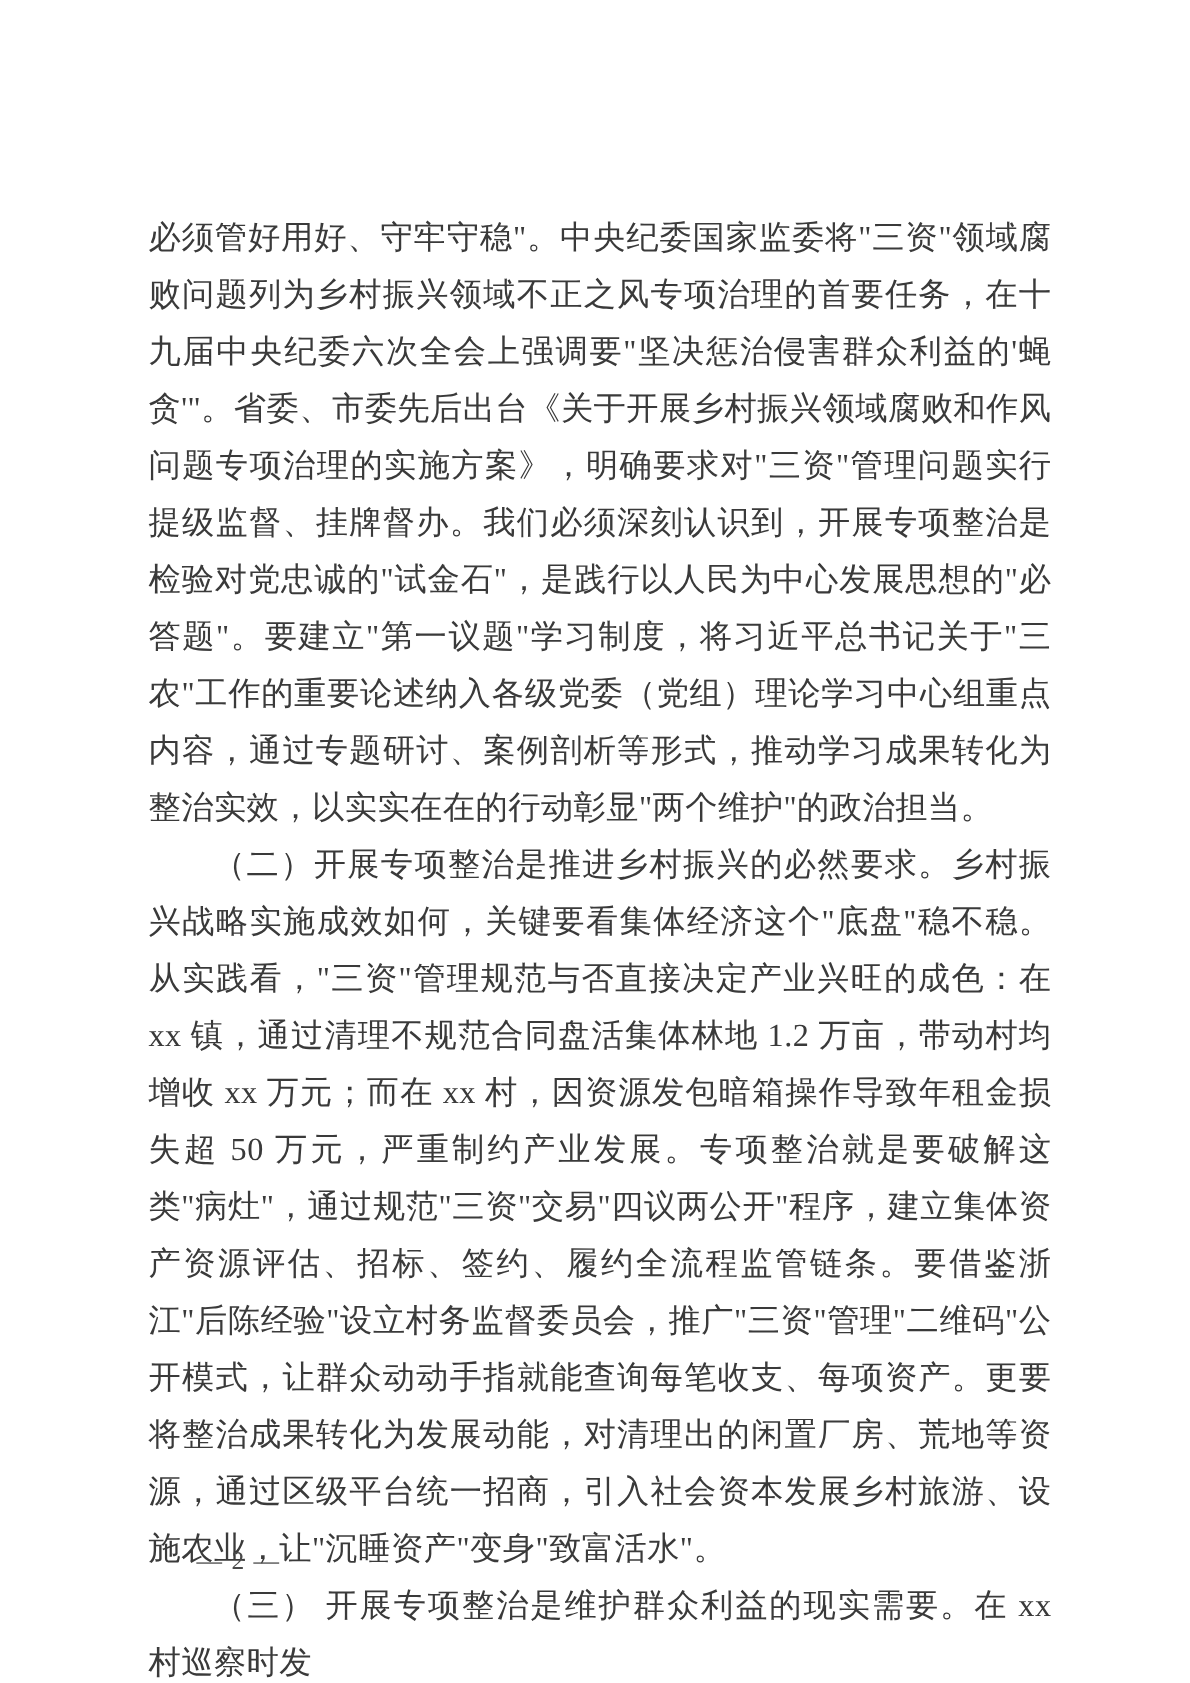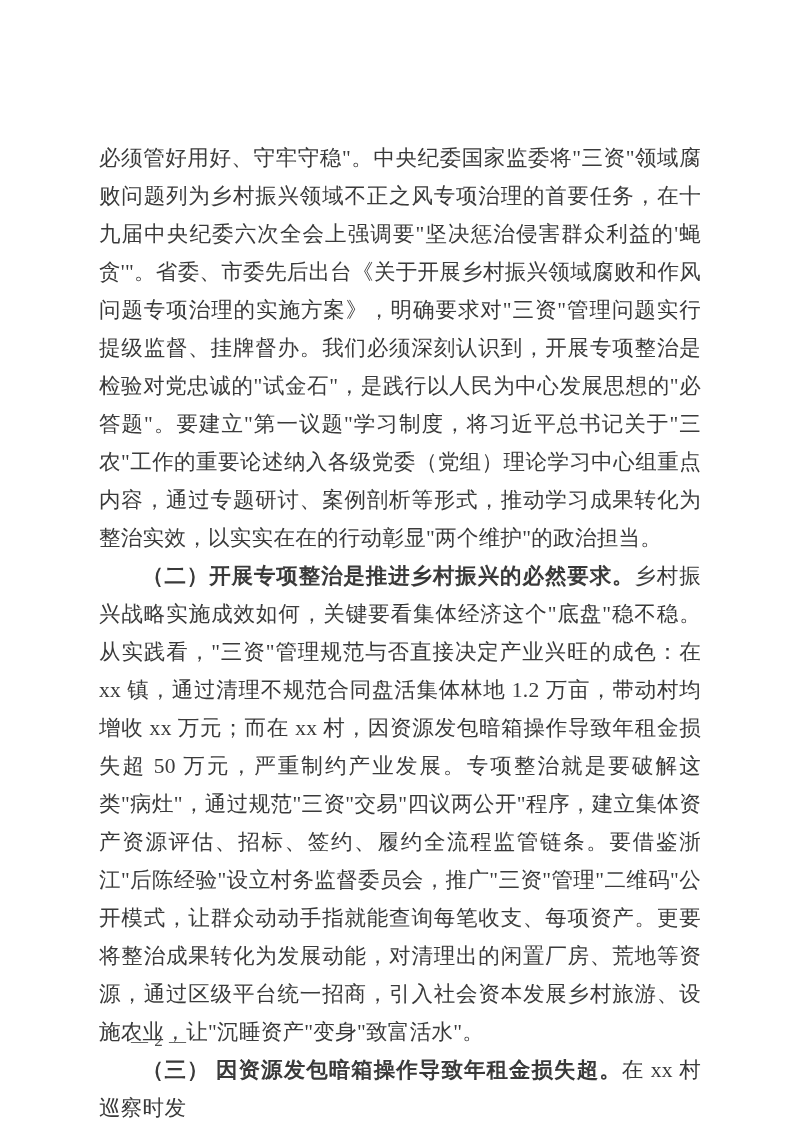--- a/index.html
+++ b/index.html
@@ -28,21 +28,21 @@
   }
   .para {
     margin: 0;
     padding: 0;
     text-indent: 2em;
   }
   .para.continuation {
     text-indent: 0;
   }
   .section-heading {
-    font-weight: bold;
+    font-weight: normal;
   }
   .page-footer {
     position: absolute;
     left: 131px;
     top: 1031px;
     font-size: 17px;
     line-height: 20px;
     color: #4a4a4a;
     letter-spacing: 1px;
   }
@@ -51,19 +51,19 @@
 <body>
 
 <div class="page">
 
   <div class="doc-body">
 
     <p class="para continuation"><span>必须管好用好、守牢守稳"。中央纪委国家监委将"三资"领域腐败问题列为乡村振兴领域不正之风专项治理的首要任务，在十九届中央纪委六次全会上强调要"坚决惩治侵害群众利益的'蝇贪'"。省委、市委先后出台《关于开展乡村振兴领域腐败和作风问题专项治理的实施方案》，明确要求对"三资"管理问题实行提级监督、挂牌督办。我们必须深刻认识到，开展专项整治是检验对党忠诚的"试金石"，是践行以人民为中心发展思想的"必答题"。要建立"第一议题"学习制度，将习近平总书记关于"三农"工作的重要论述纳入各级党委（党组）理论学习中心组重点内容，通过专题研讨、案例剖析等形式，推动学习成果转化为整治实效，以实实在在的行动彰显"两个维护"的政治担当。</span></p>
 
     <p class="para"><span class="section-heading">（二）开展专项整治是推进乡村振兴的必然要求。</span><span>乡村振兴战略实施成效如何，关键要看集体经济这个"底盘"稳不稳。从实践看，"三资"管理规范与否直接决定产业兴旺的成色：在 xx 镇，通过清理不规范合同盘活集体林地 1.2 万亩，带动村均增收 xx 万元；而在 xx 村，因资源发包暗箱操作导致年租金损失超 50 万元，严重制约产业发展。专项整治就是要破解这类"病灶"，通过规范"三资"交易"四议两公开"程序，建立集体资产资源评估、招标、签约、履约全流程监管链条。要借鉴浙江"后陈经验"设立村务监督委员会，推广"三资"管理"二维码"公开模式，让群众动动手指就能查询每笔收支、每项资产。更要将整治成果转化为发展动能，对清理出的闲置厂房、荒地等资源，通过区级平台统一招商，引入社会资本发展乡村旅游、设施农业，让"沉睡资产"变身"致富活水"。</span></p>
 
-    <p class="para"><span class="section-heading">（三） 因资源发包暗箱操作导致年租金损失超。</span><span>在 xx 村巡察时发</span></p>
+    <p class="para"><span class="section-heading">（三） 开展专项整治是维护群众利益的现实需要。</span><span>在 xx 村巡察时发</span></p>
 
   </div>
 
   <div class="page-footer"><span>— 2 —</span></div>
 
 </div>
 
 </body></html>

